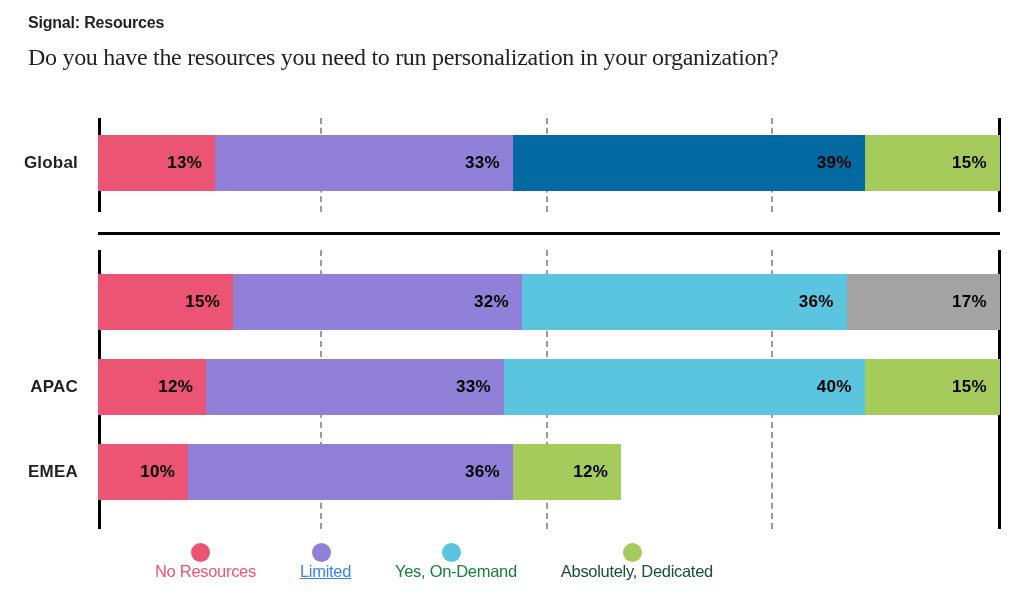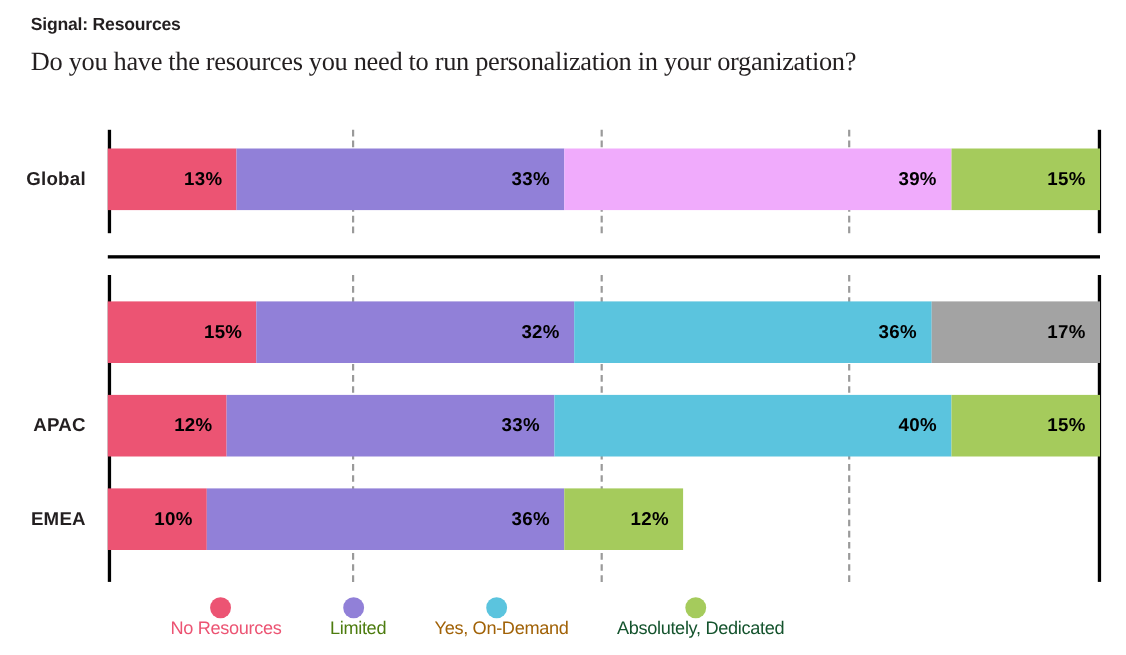--- a/index.html
+++ b/index.html
@@ -177,21 +177,21 @@
 
 <div class="row" style="top:135px; width:1024px;">
   <div class="row-label" style="left:0px; width:88px;">Global</div>
   <div class="bar" style="width:902px;">
     <div class="seg" style="width:13%; background:#EC5473;">
       <span class="seg-label">13%</span>
     </div>
     <div class="seg" style="width:33%; background:#9180D8;">
       <span class="seg-label">33%</span>
     </div>
-    <div class="seg" style="width:39%; background:#f0abfc;">
+    <div class="seg" style="width:39%; background:#0369a1;">
       <span class="seg-label">39%</span>
     </div>
     <div class="seg" style="width:15%; background:#A5CB5C;">
       <span class="seg-label">15%</span>
     </div>
   </div>
 </div>
 
 <div class="row" style="top:274px; width:1024px;">
   <div class="bar" style="width:902px;">
@@ -243,23 +243,23 @@
   </div>
 </div>
 
 <div class="legend">
   <div class="legend-item">
     <span class="legend-dot" style="background:#EC5473;"></span>
     <span class="legend-text" style="color:#EC5473;">No Resources</span>
   </div>
   <div class="legend-item">
     <span class="legend-dot" style="background:#9180D8;"></span>
-    <span class="legend-text" style="color:#4d7c0f;">Limited</span>
+    <span class="legend-text" style="color:#3b82f6;text-decoration:underline;">Limited</span>
   </div>
   <div class="legend-item">
     <span class="legend-dot" style="background:#5BC4DE;"></span>
-    <span class="legend-text" style="color:#a16207;">Yes, On-Demand</span>
+    <span class="legend-text" style="color:#15803d;">Yes, On-Demand</span>
   </div>
   <div class="legend-item">
     <span class="legend-dot" style="background:#A5CB5C;"></span>
     <span class="legend-text" style="color:#14532d;">Absolutely, Dedicated</span>
   </div>
 </div>
 
 </body></html>

